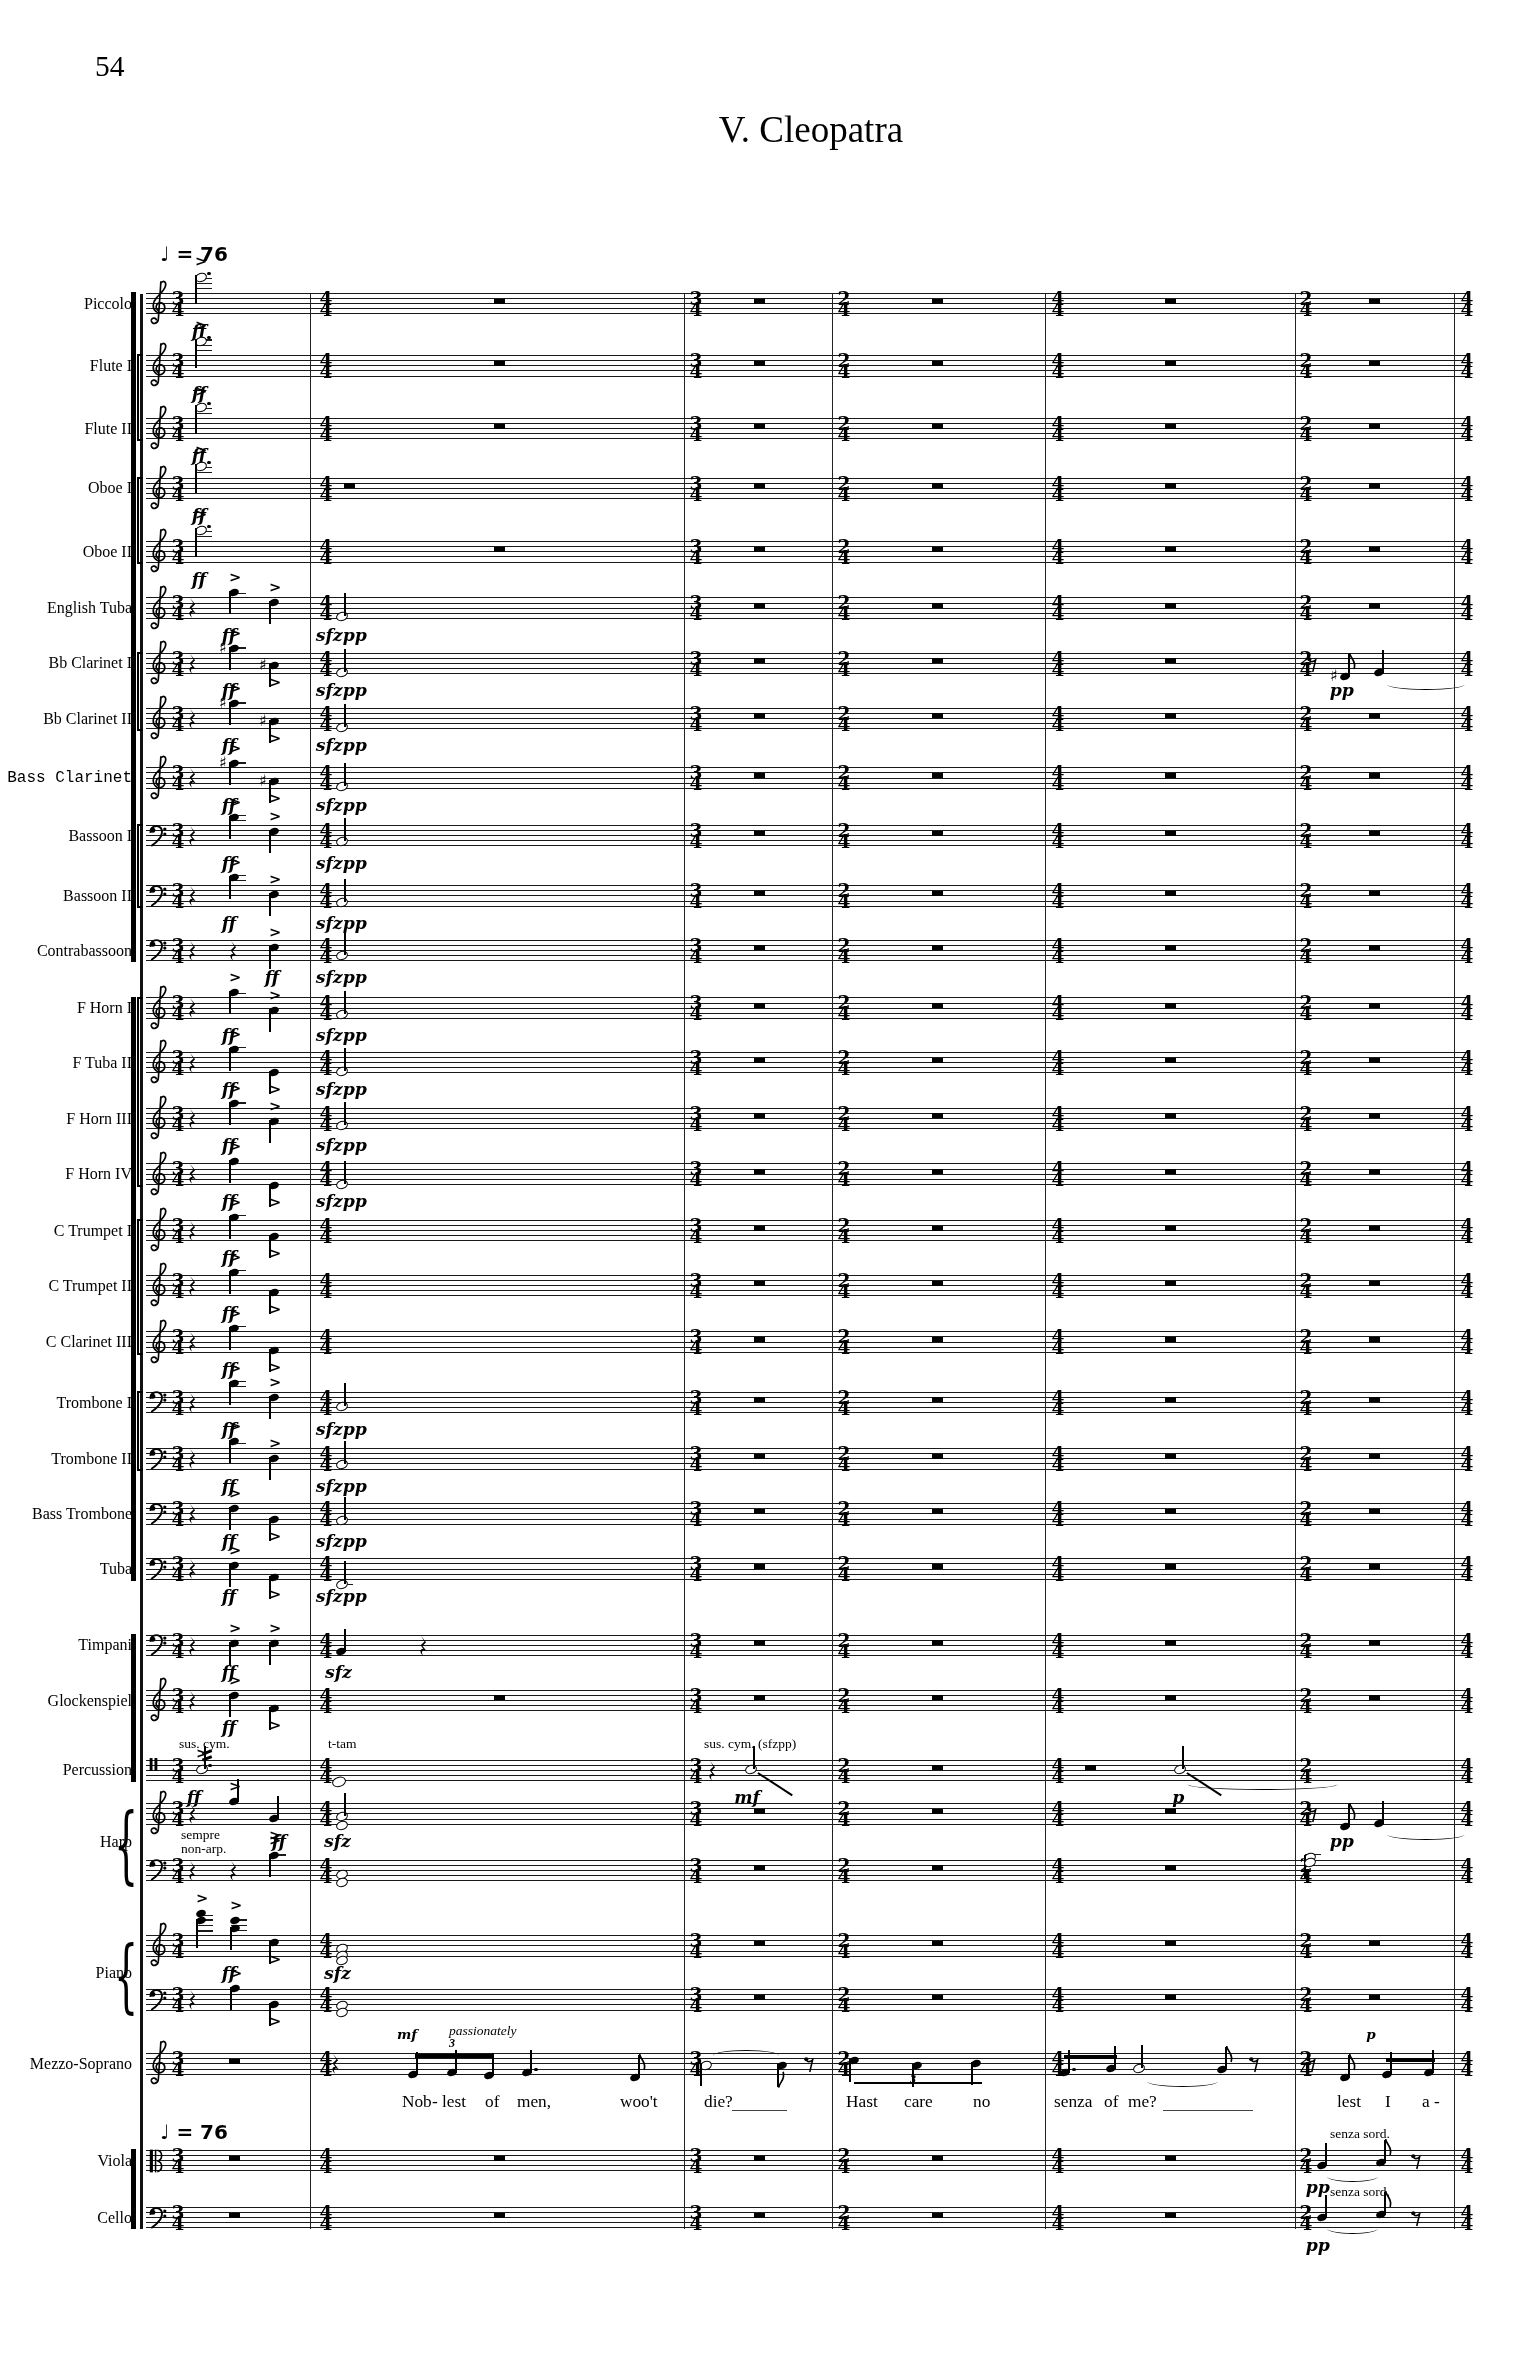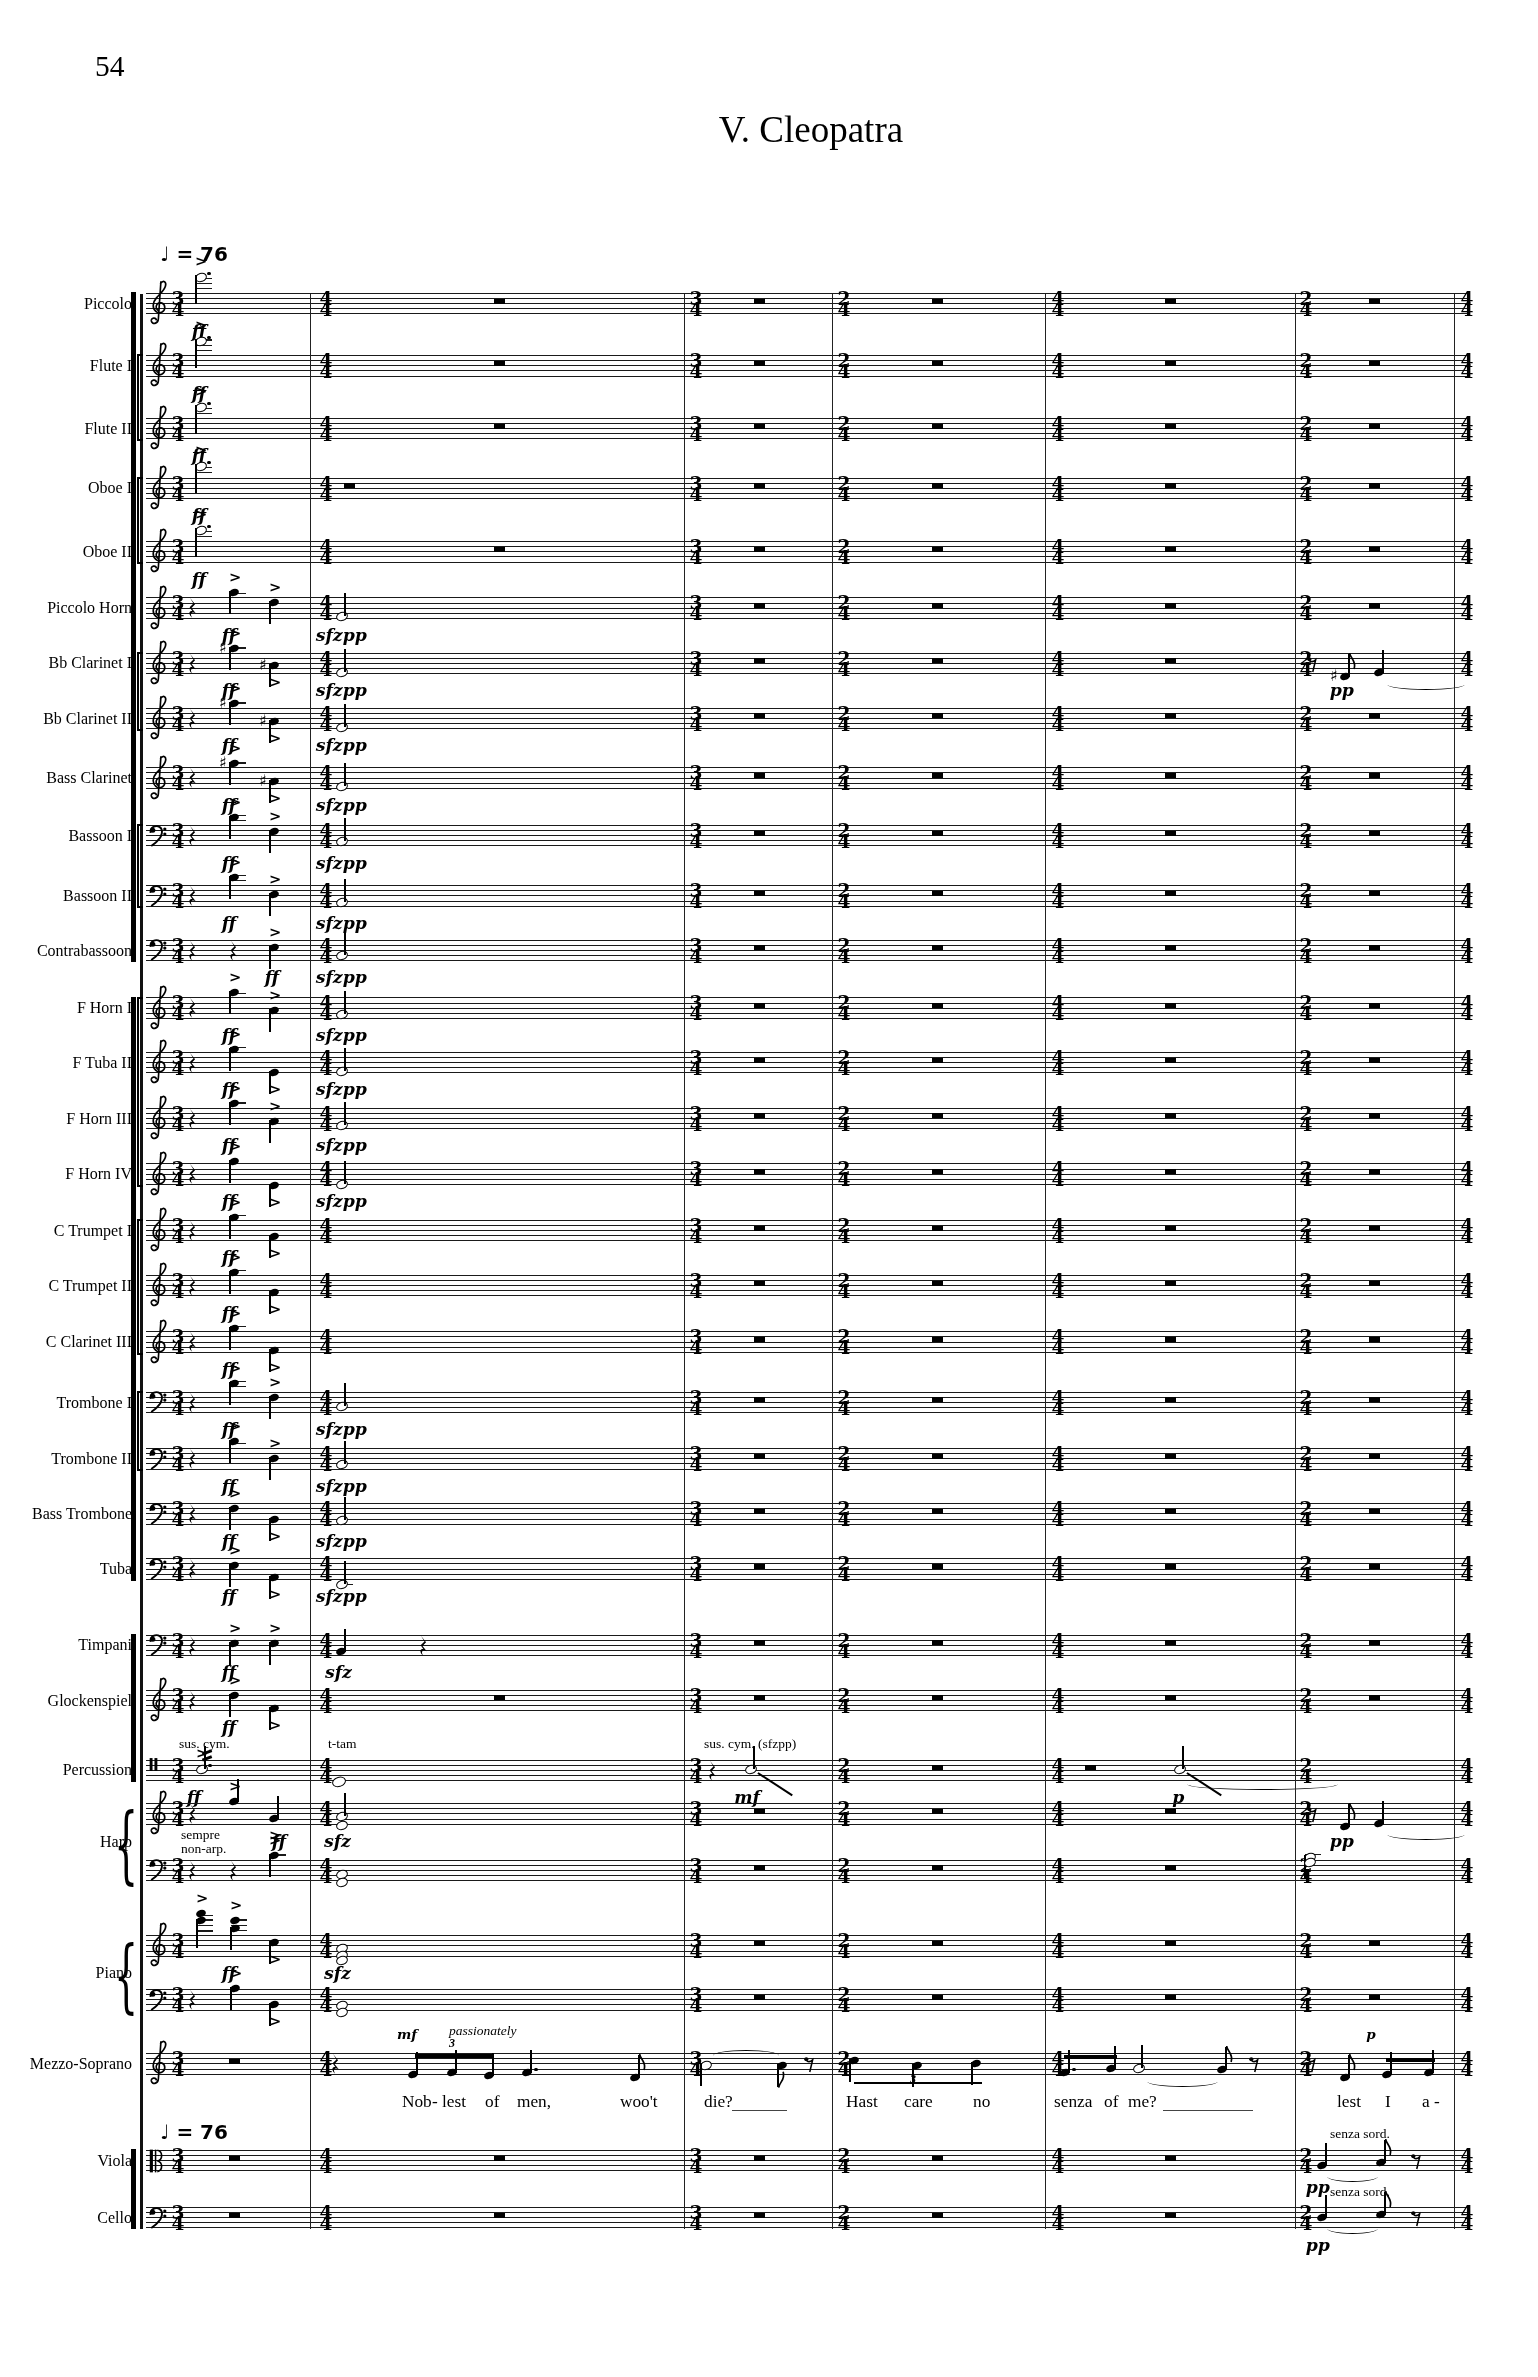--- a/index.html
+++ b/index.html
@@ -205,21 +205,21 @@
         <div class="stem" style="left:-4.8px;top:-1.3px;height:29.5px;"></div>
         <div class="dot" style="left:7.4px;top:-4.5px;"></div>
         <div class="acc" style="left:-5.1px;top:-24px;">&gt;</div>
       </div>
       <div class="dyn" style="left:196px;top:569px;">ff</div>
       <div class="staffline" style="left:146px;top:597px;width:1323px;"></div>
       <div class="staffline" style="left:146px;top:603px;width:1323px;"></div>
       <div class="staffline" style="left:146px;top:608px;width:1323px;"></div>
       <div class="staffline" style="left:146px;top:613px;width:1323px;"></div>
       <div class="staffline" style="left:146px;top:618px;width:1323px;"></div>
-      <div class="inst" style="top:608px;">Piccolo Horn</div>
+      <div class="inst" style="top:608px;">English Tuba</div>
       <div class="abs" style="left:148px;top:583px;width:22px;height:50px;">
         <svg width="22" height="50" viewBox="0 0 34 78">
           <path d="M19 9 C24 2 29 6 27 13 C25 20 18 25 13 31 C7 38 6 47 12 52 C18 57 26 53 26 46 C26 39 18 36 14 41 C11 45 13 50 17 51 M20 5 L16 64 C15.5 72 6 73 5 67 A4 4 0 1 1 13 66" fill="none" stroke="#000" stroke-width="2.6"></path>
         </svg>
       </div>
       <div class="ts" style="left:178px;top:597px;">3<br>4</div>
       <div class="ts" style="left:326px;top:597px;">4<br>4</div>
       <div class="ts" style="left:696px;top:597px;">3<br>4</div>
       <div class="ts" style="left:844px;top:597px;">2<br>4</div>
       <div class="ts" style="left:1058px;top:597px;">4<br>4</div>
@@ -362,21 +362,21 @@
       <div class="abs" style="left:341px;top:726px;width:0;height:0;">
         <div class="head" style="left:-4.8px;top:-3.5px;width:9.6px;height:7px;border:1.7px solid #000;background:#fff;"></div>
         <div class="stem" style="left:3.3px;top:-22px;height:23px;"></div>
       </div>
       <div class="dyn" style="left:331px;top:735px;">sfzpp</div>
       <div class="staffline" style="left:146px;top:767px;width:1323px;"></div>
       <div class="staffline" style="left:146px;top:772px;width:1323px;"></div>
       <div class="staffline" style="left:146px;top:778px;width:1323px;"></div>
       <div class="staffline" style="left:146px;top:783px;width:1323px;"></div>
       <div class="staffline" style="left:146px;top:788px;width:1323px;"></div>
-      <div class="inst" style="top:778px;">Bass Clarinet</div>
+      <div class="inst" style="top:778px;font-family:Liberation Mono, monospace;">Bass Clarinet</div>
       <div class="abs" style="left:148px;top:753px;width:22px;height:50px;">
         <svg width="22" height="50" viewBox="0 0 34 78">
           <path d="M19 9 C24 2 29 6 27 13 C25 20 18 25 13 31 C7 38 6 47 12 52 C18 57 26 53 26 46 C26 39 18 36 14 41 C11 45 13 50 17 51 M20 5 L16 64 C15.5 72 6 73 5 67 A4 4 0 1 1 13 66" fill="none" stroke="#000" stroke-width="2.6"></path>
         </svg>
       </div>
       <div class="ts" style="left:178px;top:767px;">3<br>4</div>
       <div class="ts" style="left:326px;top:767px;">4<br>4</div>
       <div class="ts" style="left:696px;top:767px;">3<br>4</div>
       <div class="ts" style="left:844px;top:767px;">2<br>4</div>
       <div class="ts" style="left:1058px;top:767px;">4<br>4</div>

